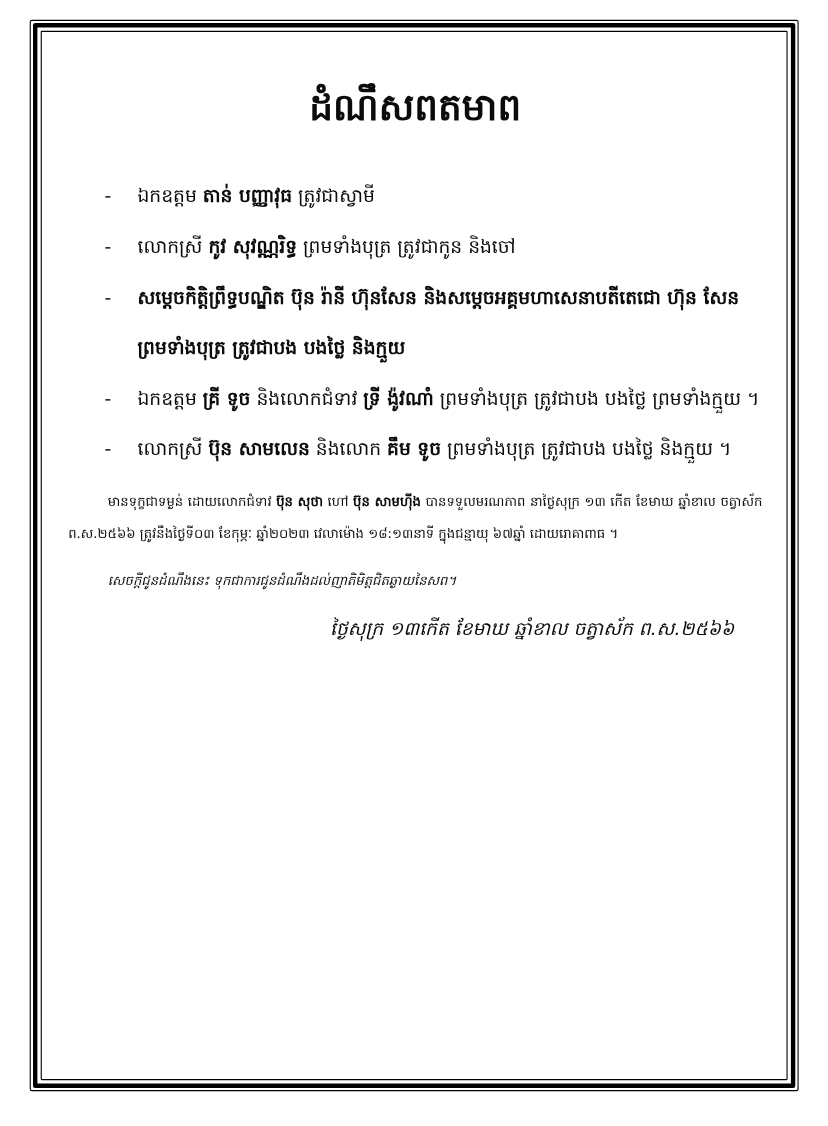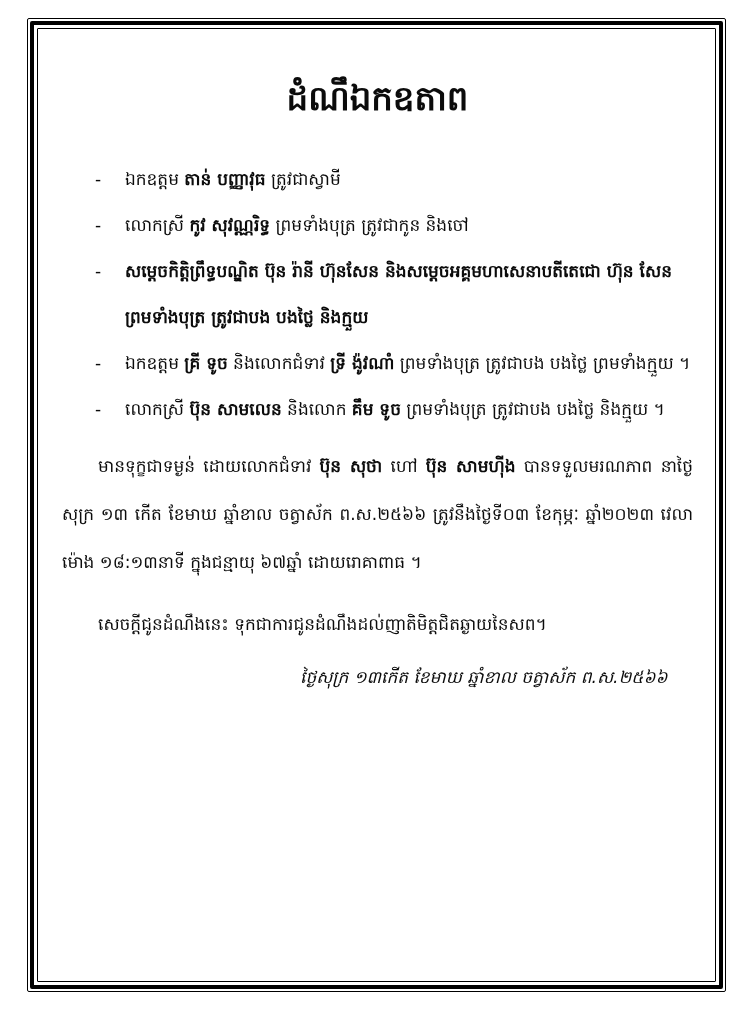--- a/index.html
+++ b/index.html
@@ -32,44 +32,44 @@
   .bullets{list-style:none;margin:0 0 6px 0;padding:0;}
   .bullets li{
     display:flex;align-items:flex-start;
     font-size:17px;line-height:46px;margin:0;
   }
   .dash{flex:0 0 30px;padding-left:33px;line-height:46px;}
   .li-text{flex:1;}
   .b{font-weight:bold;}
 
   .para{
-    font-size:17px;line-height:48px;text-align:justify;
+    font-size:12px;line-height:29px;text-align:justify;
     text-indent:36px;margin:10px 0 6px 0;
   }
-  .closing{text-align:left;margin-top:14px;}
+  .closing{text-align:left;margin-top:14px;font-style:italic;}
 
   .date-block{
     margin:4px 0 0 238px;font-size:17px;line-height:47px;font-style:italic;
   }
   .date-line{white-space:nowrap;}
 </style>
 </head>
 <body>
 
 <div class="page">
 
   <div class="frame-outer">
     <div class="frame-mid">
       <div class="frame-inner"></div>
     </div>
   </div>
 
   <div class="content">
 
-    <div class="title">ដំណឹឯកឧតាព</div>
+    <div class="title">ដំណឹសពតមាព</div>
 
     <ul class="bullets" id="bullets">
         <li>
           <span class="dash">-</span>
           <span class="li-text"><span>ឯកឧត្តម </span><span class="b">តាន់ បញ្ញាវុធ</span><span> ត្រូវជាស្វាមី</span></span>
         </li>
         <li>
           <span class="dash">-</span>
           <span class="li-text"><span>លោកស្រី </span><span class="b">កូវ សុវណ្ណរិទ្ធ</span><span> ព្រមទាំងបុត្រ ត្រូវជាកូន និងចៅ</span></span>
         </li>

